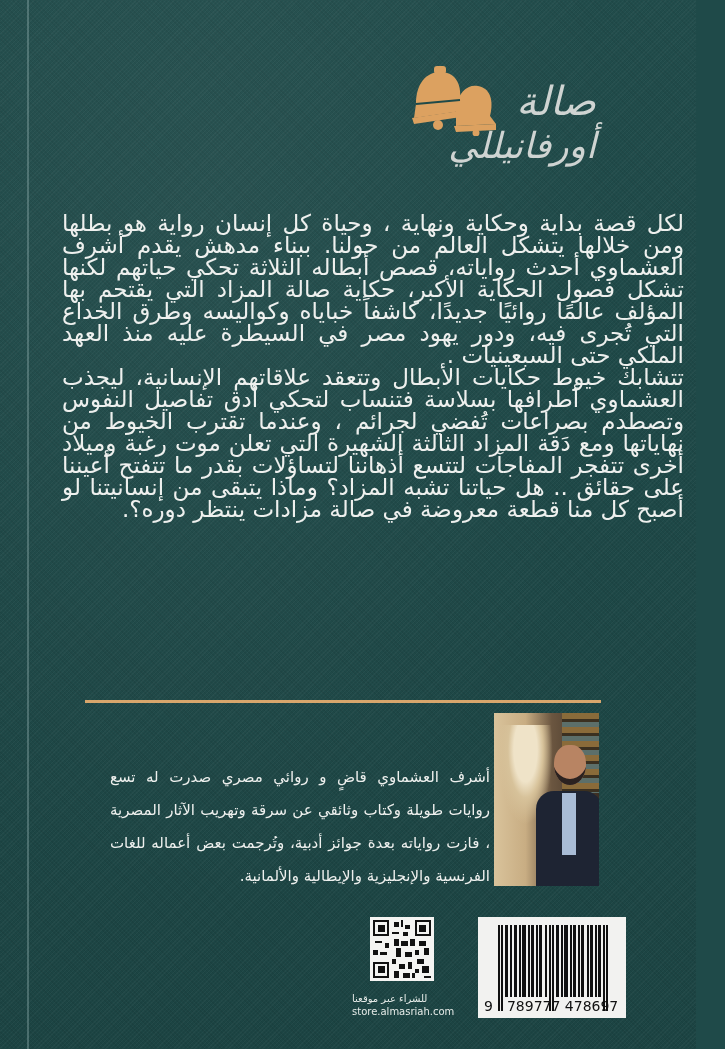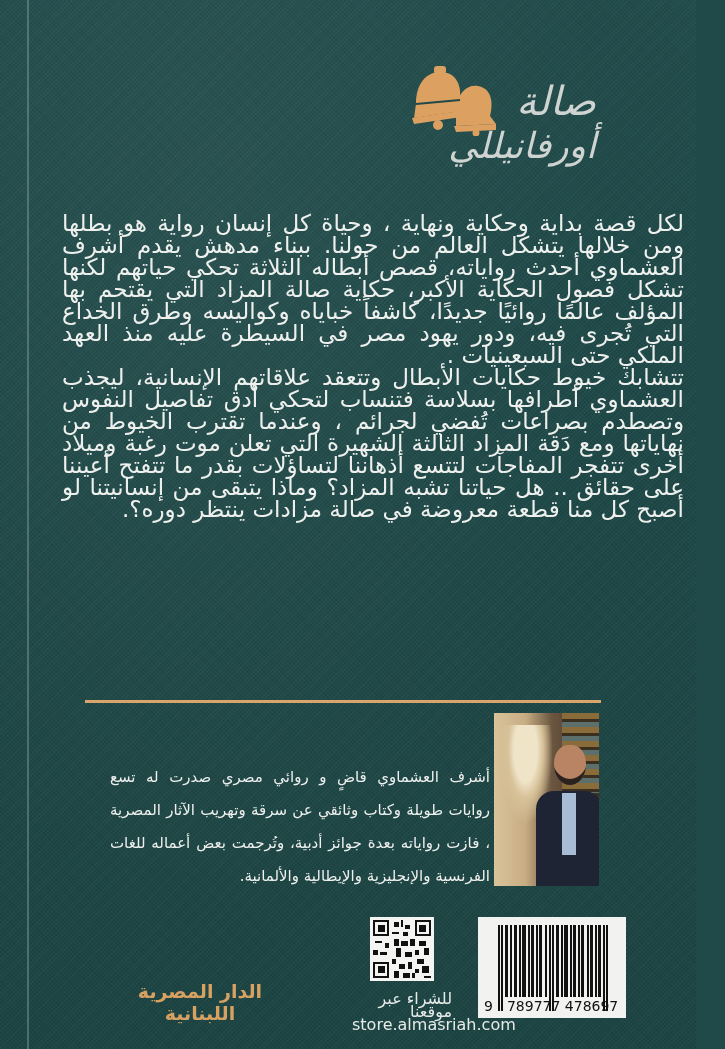--- a/index.html
+++ b/index.html
@@ -77,21 +77,21 @@
   .photo-shirt {
     position: absolute; left: 68px; top: 80px; width: 14px; height: 62px;
     background: #a9bcd6;
   }
   .qr-box {
     position: absolute; left: 370px; top: 917px; width: 64px; height: 64px;
     background: #f4f4f2; padding: 3px; box-sizing: border-box;
   }
   .qr-caption {
     position: absolute; left: 352px; top: 992px; width: 100px;
-    text-align: right; color: #e6ebe8; font-size: 16px; line-height: 13px;
+    text-align: left; color: #e6ebe8; font-size: 10px; line-height: 13px;
   }
   .qr-caption .ar { direction: rtl; }
   .barcode-box {
     position: absolute; left: 478px; top: 917px; width: 148px; height: 101px;
     background: #f2f2f0;
   }
   .barcode-digits {
     position: absolute; left: 0; bottom: 4px; width: 148px;
     font-family: "DejaVu Sans", sans-serif; font-size: 14px; color: #111;
     display: flex; align-items: flex-end;
@@ -222,14 +222,13 @@
         <rect x="125" y="8" width="1.5" height="86"></rect>
           <rect x="128" y="8" width="1.5" height="86"></rect>
       </g>
     </svg>
     <div class="barcode-digits">
       <span class="lead">9</span>
       <span>789777 478697</span>
     </div>
   </div>
 
-  <div class="publisher">الدار المصرية اللبنانية</div>
 </div>
 
 </body></html>

